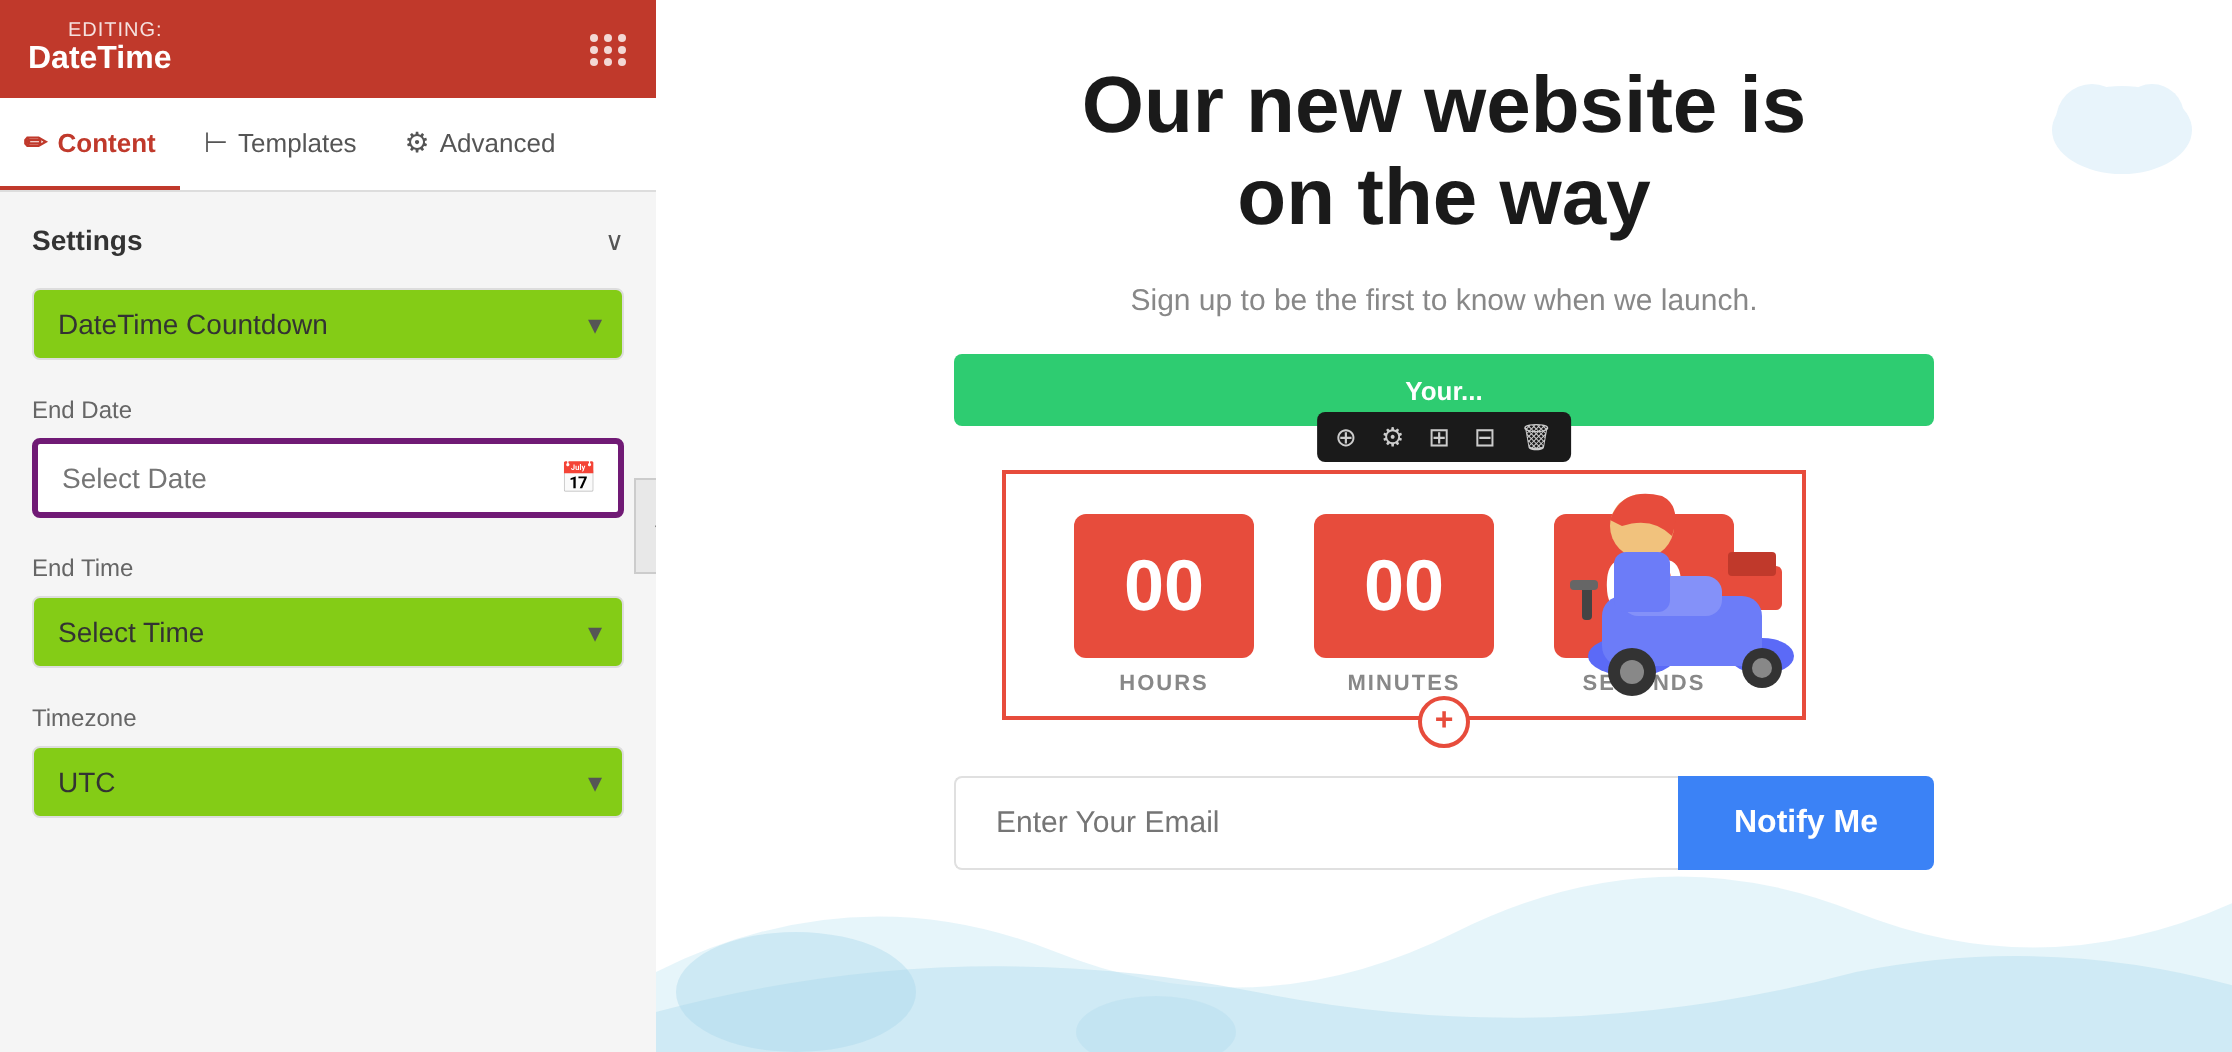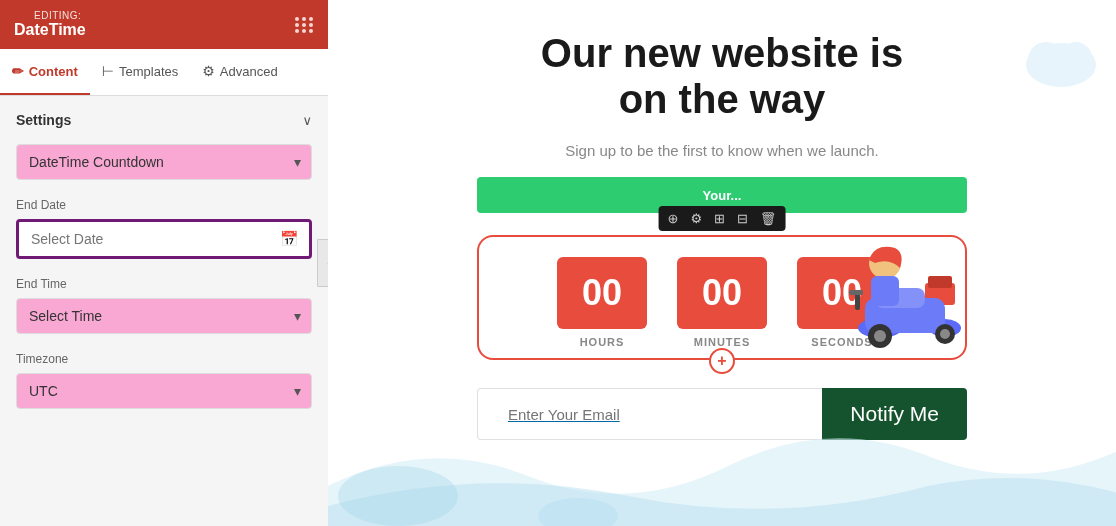--- a/index.html
+++ b/index.html
@@ -91,21 +91,21 @@
 
     .field-group { margin-bottom: 18px; }
     .field-label {
       font-size: 12px;
       color: #666;
       margin-bottom: 7px;
     }
 
     .select-wrapper {
       position: relative;
-      background: #f9a8d4;
+      background: #84cc16;
       border: 1px solid #ddd;
       border-radius: 4px;
       display: flex;
       align-items: center;
     }
     .select-wrapper select {
       appearance: none;
       border: none;
       background: transparent;
       width: 100%;
@@ -228,30 +228,31 @@
     }
     .progress-toolbar .tool-icon {
       color: #ccc;
       font-size: 13px;
       cursor: pointer;
       padding: 2px 3px;
     }
 
     
     .countdown-container {
-      width: 490px;
+      width: 402px;
       border: 2px solid #e74c3c;
-      border-radius: 16px;
+      border-radius: 0;
       margin-top: 0;
       padding: 20px 10px 10px;
       display: flex;
       justify-content: center;
       gap: 30px;
       position: relative;
       background: #fff;
+      margin-left: 24px;
     }
     .countdown-item {
       display: flex;
       flex-direction: column;
       align-items: center;
     }
     .countdown-box {
       background: #e74c3c;
       color: #fff;
       font-size: 36px;
@@ -294,38 +295,37 @@
 
     
     .email-notify-row {
       display: flex;
       gap: 0;
       width: 490px;
       margin-top: 28px;
     }
     .email-input {
       flex: 1;
-      padding: 14px 30px;
+      padding: 14px 20px;
       border: 1px solid #e0e0e0;
       border-right: none;
       border-radius: 4px 0 0 4px;
       font-size: 15px;
       color: #0369a1;
       outline: none;
       background: #fff;
-      text-decoration: underline;
     }
     .notify-btn {
-      background: #14532d;
+      background: #3b82f6;
       color: #fff;
       border: none;
       border-radius: 0 4px 4px 0;
       padding: 14px 28px;
-      font-size: 21px;
-      font-weight: 400;
+      font-size: 16px;
+      font-weight: 700;
       cursor: pointer;
       white-space: nowrap;
     }
 
     
     .wave-bg {
       position: absolute;
       bottom: 0;
       left: 0;
       right: 0;

